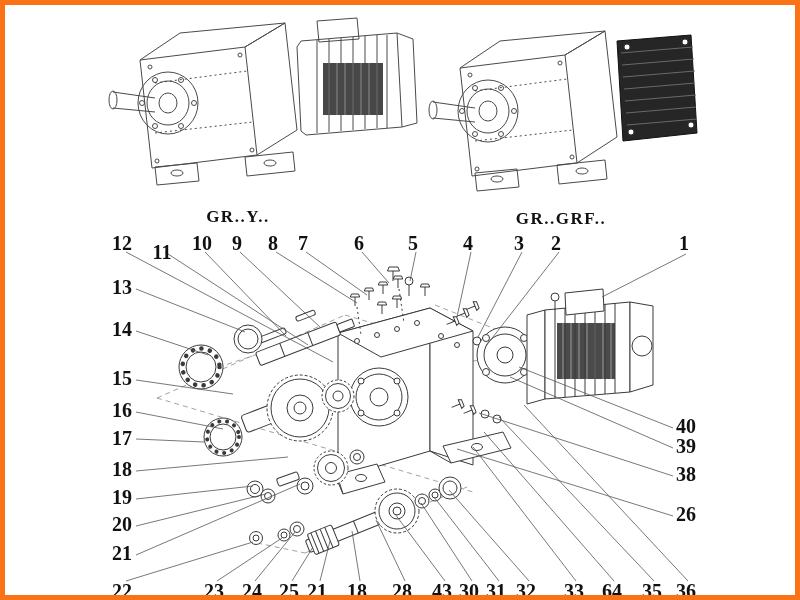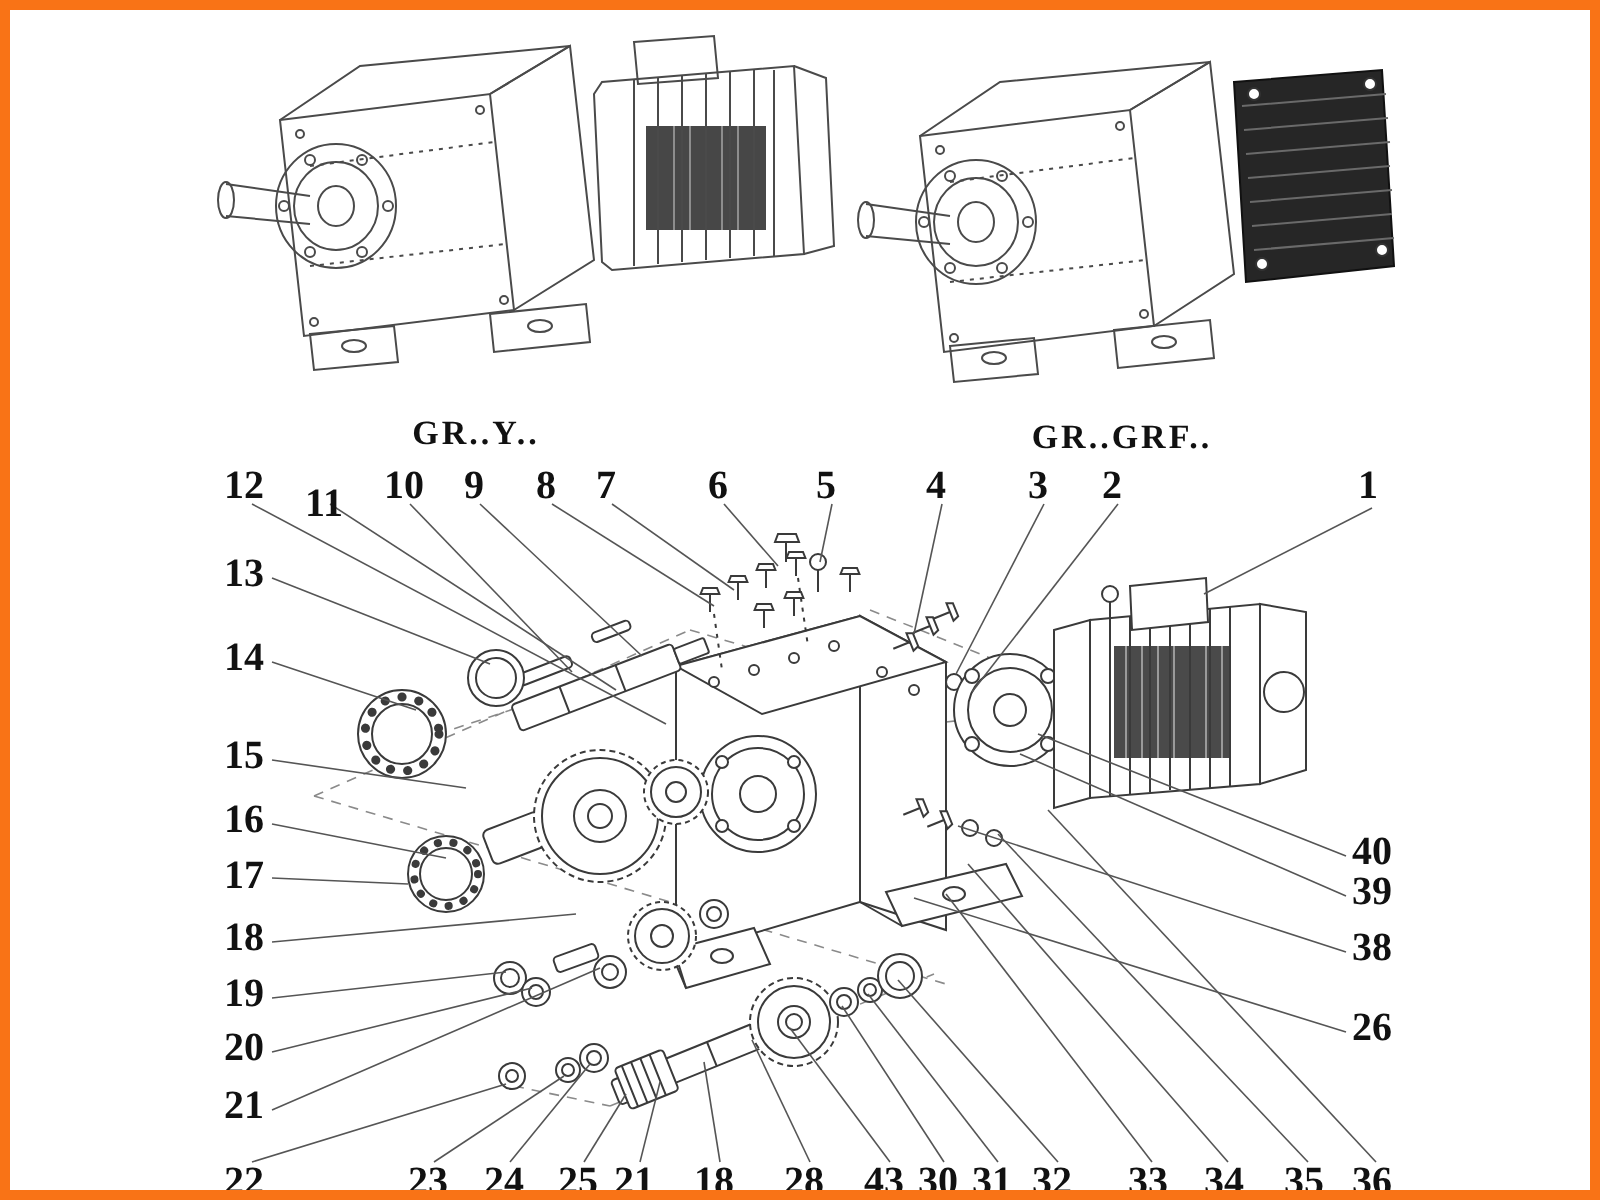--- a/index.html
+++ b/index.html
@@ -350,21 +350,21 @@
   <span class="co" style="left:247px;top:586px">24</span>
   <span class="co" style="left:284px;top:586px">25</span>
   <span class="co" style="left:312px;top:586px">21</span>
   <span class="co" style="left:352px;top:586px">18</span>
   <span class="co" style="left:397px;top:586px">28</span>
   <span class="co" style="left:437px;top:586px">43</span>
   <span class="co" style="left:464px;top:586px">30</span>
   <span class="co" style="left:491px;top:586px">31</span>
   <span class="co" style="left:521px;top:586px">32</span>
   <span class="co" style="left:569px;top:586px">33</span>
-  <span class="co" style="left:607px;top:586px">34</span>
+  <span class="co" style="left:607px;top:586px">64</span>
   <span class="co" style="left:647px;top:586px">35</span>
   <span class="co" style="left:681px;top:586px">36</span>
 
   <span class="co" style="left:681px;top:421px">40</span>
   <span class="co" style="left:681px;top:441px">39</span>
   <span class="co" style="left:681px;top:469px">38</span>
   <span class="co" style="left:681px;top:509px">26</span>
 
 </div>
 

